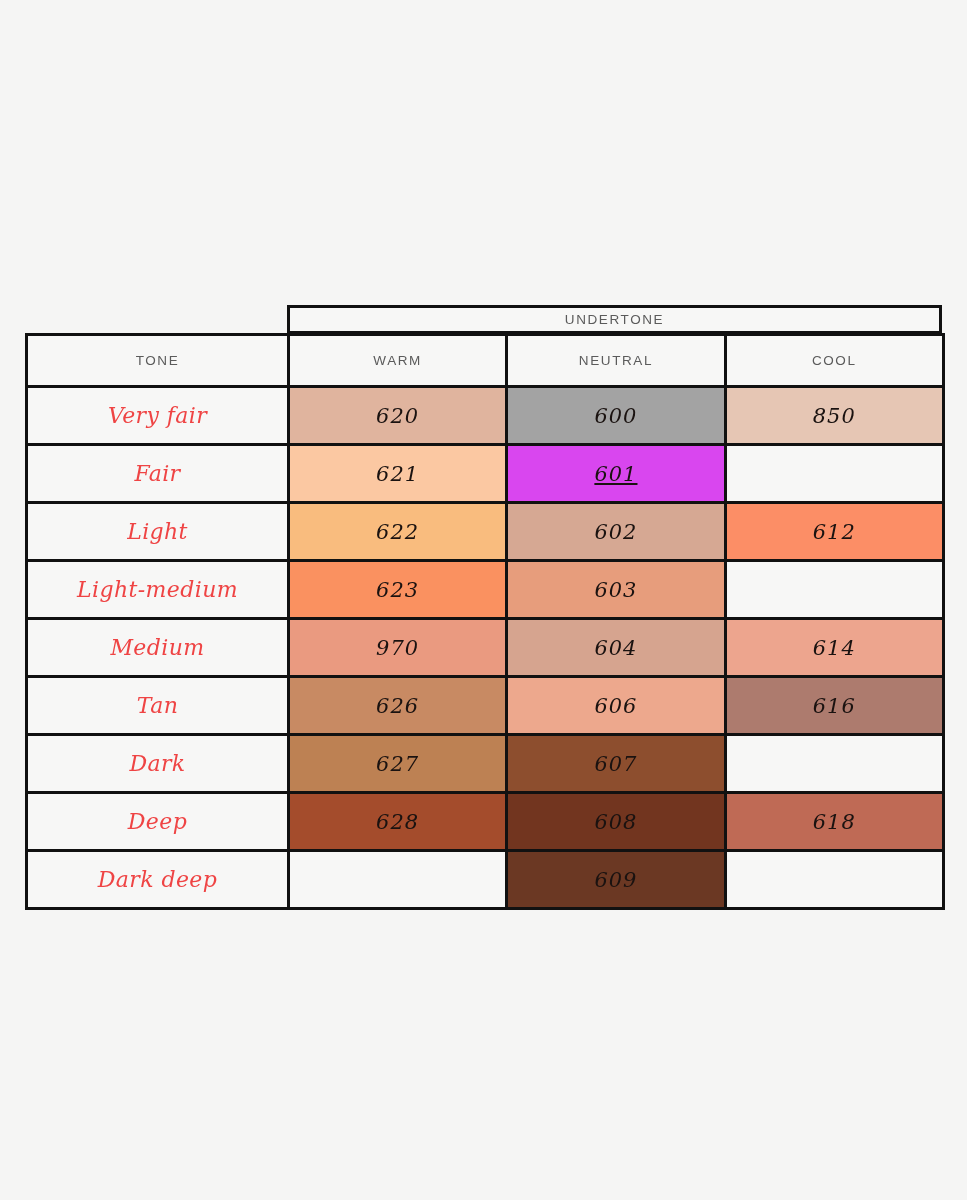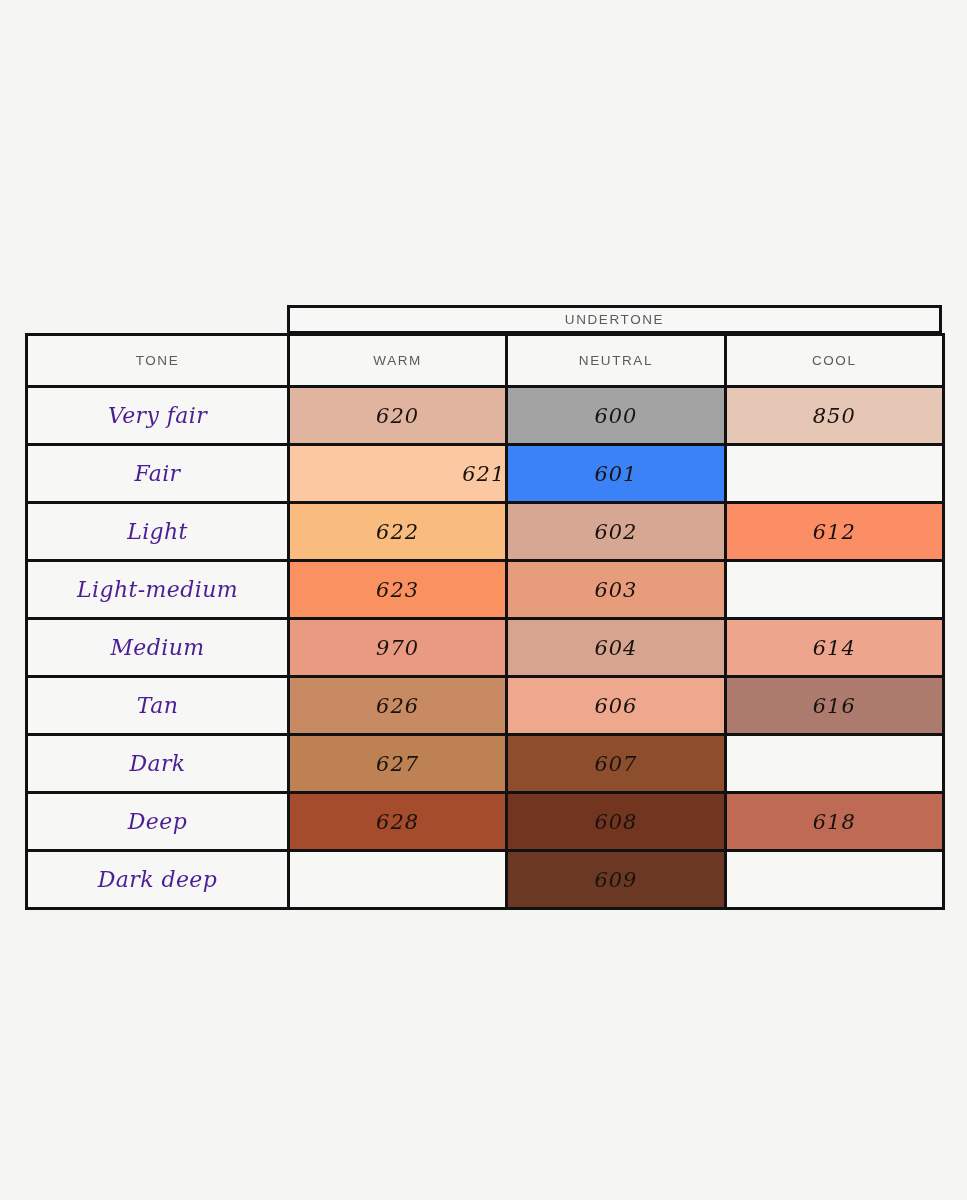--- a/index.html
+++ b/index.html
@@ -76,21 +76,21 @@
 
   
   .tone-cell {
     height: 55px;
     background: #f7f7f6;
     text-align: center;
     vertical-align: middle;
     font-family: "DejaVu Serif", serif;
     font-style: italic;
     font-size: 22px;
-    color: #4c1d95;
+    color: #ef4444;
     letter-spacing: 0.4px;
     white-space: nowrap;
   }
 
   
   .swatch {
     height: 55px;
     text-align: center;
     vertical-align: middle;
     font-family: "DejaVu Serif", serif;
@@ -130,22 +130,22 @@
     </thead>
     <tbody id="grid-body">
         <tr>
           <td class="tone-cell">Very fair</td>
           <td class="swatch" style="background: rgb(224, 180, 158);">620</td>
           <td class="swatch" style="background: #a3a3a3;">600</td>
           <td class="swatch" style="background: rgb(230, 198, 180);">850</td>
         </tr>
         <tr>
           <td class="tone-cell">Fair</td>
-          <td class="swatch" style="background: rgb(251, 200, 162); text-align: right;">621</td>
-          <td class="swatch" style="background: #3b82f6;">601</td>
+          <td class="swatch" style="background: rgb(251, 200, 162);">621</td>
+          <td class="swatch" style="background: #d946ef; text-decoration: underline;">601</td>
           <td class="swatch empty" style="background: rgb(247, 247, 246);"></td>
         </tr>
         <tr>
           <td class="tone-cell">Light</td>
           <td class="swatch" style="background: rgb(249, 188, 126);">622</td>
           <td class="swatch" style="background: rgb(214, 168, 147);">602</td>
           <td class="swatch" style="background: rgb(252, 142, 102);">612</td>
         </tr>
         <tr>
           <td class="tone-cell">Light-medium</td>

